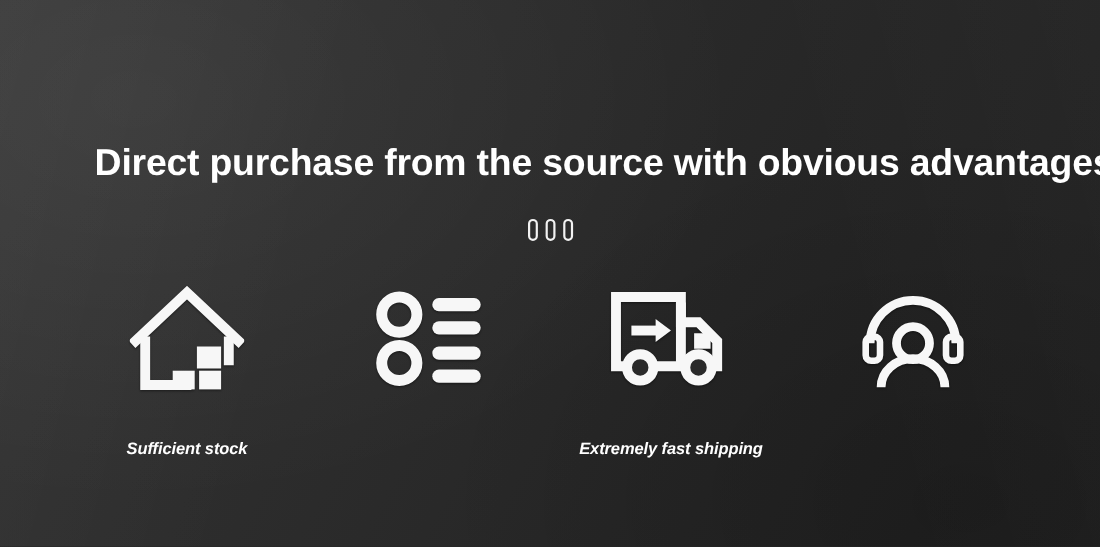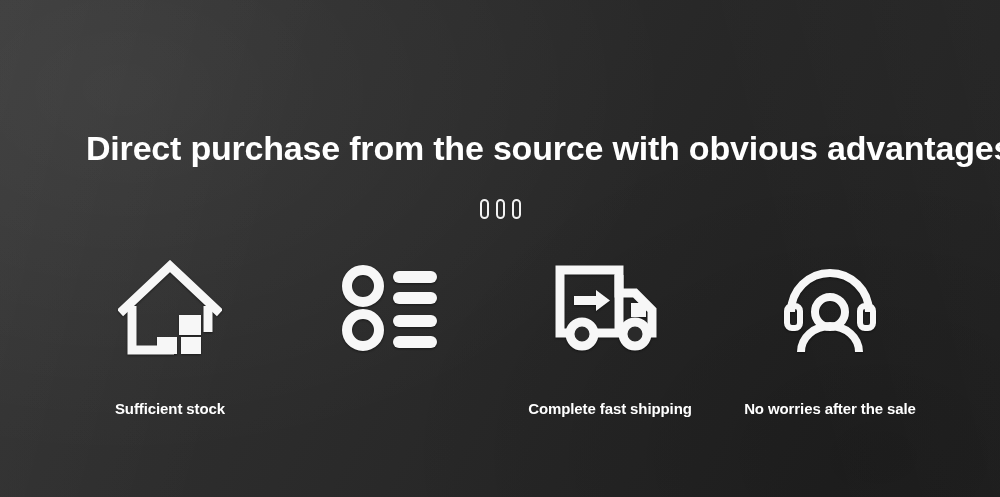--- a/index.html
+++ b/index.html
@@ -101,20 +101,21 @@
     filter: drop-shadow(0 1px 1px rgba(0,0,0,0.45));
   }
   .feature .caption {
     margin-top: 42px;
     color: #ffffff;
     font-size: 15px;
     font-weight: bold;
     letter-spacing: -0.1px;
     white-space: nowrap;
     text-align: center;
+    font-style: italic;
   }
 </style>
 </head>
 <body>
 
 <div class="banner">
   <div class="sheen"></div>
 
   <h1 class="headline">Direct purchase from the source with obvious advantages</h1>
 
@@ -174,35 +175,34 @@
           <path d="M76 40 H86 L91 46 V54 H76 Z" fill="#f7f7f7"></path>
 
           <rect x="19" y="33" width="24" height="9" fill="#f7f7f7"></rect>
 
           <path d="M41 27 L55 37.5 L41 48 Z" fill="#f7f7f7"></path>
 
           <circle cx="27" cy="71" r="12" stroke="#f7f7f7" stroke-width="9" fill="#2a2a2a"></circle>
           <circle cx="80" cy="71" r="12" stroke="#f7f7f7" stroke-width="9" fill="#2a2a2a"></circle>
         </svg>
       </div>
-      <div class="caption">Complete fast shipping</div>
+      <div class="caption">Extremely fast shipping</div>
     </div>
 
     <div class="feature">
       <div class="icon-wrap">
         <svg width="98" height="92" viewBox="0 0 98 92" fill="none" xmlns="http://www.w3.org/2000/svg" aria-hidden="true">
 
           <path d="M10 50 A39 39 0 0 1 88 50" stroke="#f7f7f7" stroke-width="8" fill="none" stroke-linecap="butt"></path>
 
           <rect x="6" y="44" width="13" height="22" rx="5" stroke="#f7f7f7" stroke-width="6" fill="none"></rect>
 
           <rect x="79" y="44" width="13" height="22" rx="5" stroke="#f7f7f7" stroke-width="6" fill="none"></rect>
 
           <circle cx="49" cy="50" r="15" stroke="#f7f7f7" stroke-width="8" fill="none"></circle>
 
           <path d="M20 90 a29 26 0 0 1 58 0" stroke="#f7f7f7" stroke-width="8" fill="none" stroke-linejoin="round"></path>
         </svg>
       </div>
-      <div class="caption">No worries after the sale</div>
     </div>
 
   </div>
 </div>
 
 </body></html>

